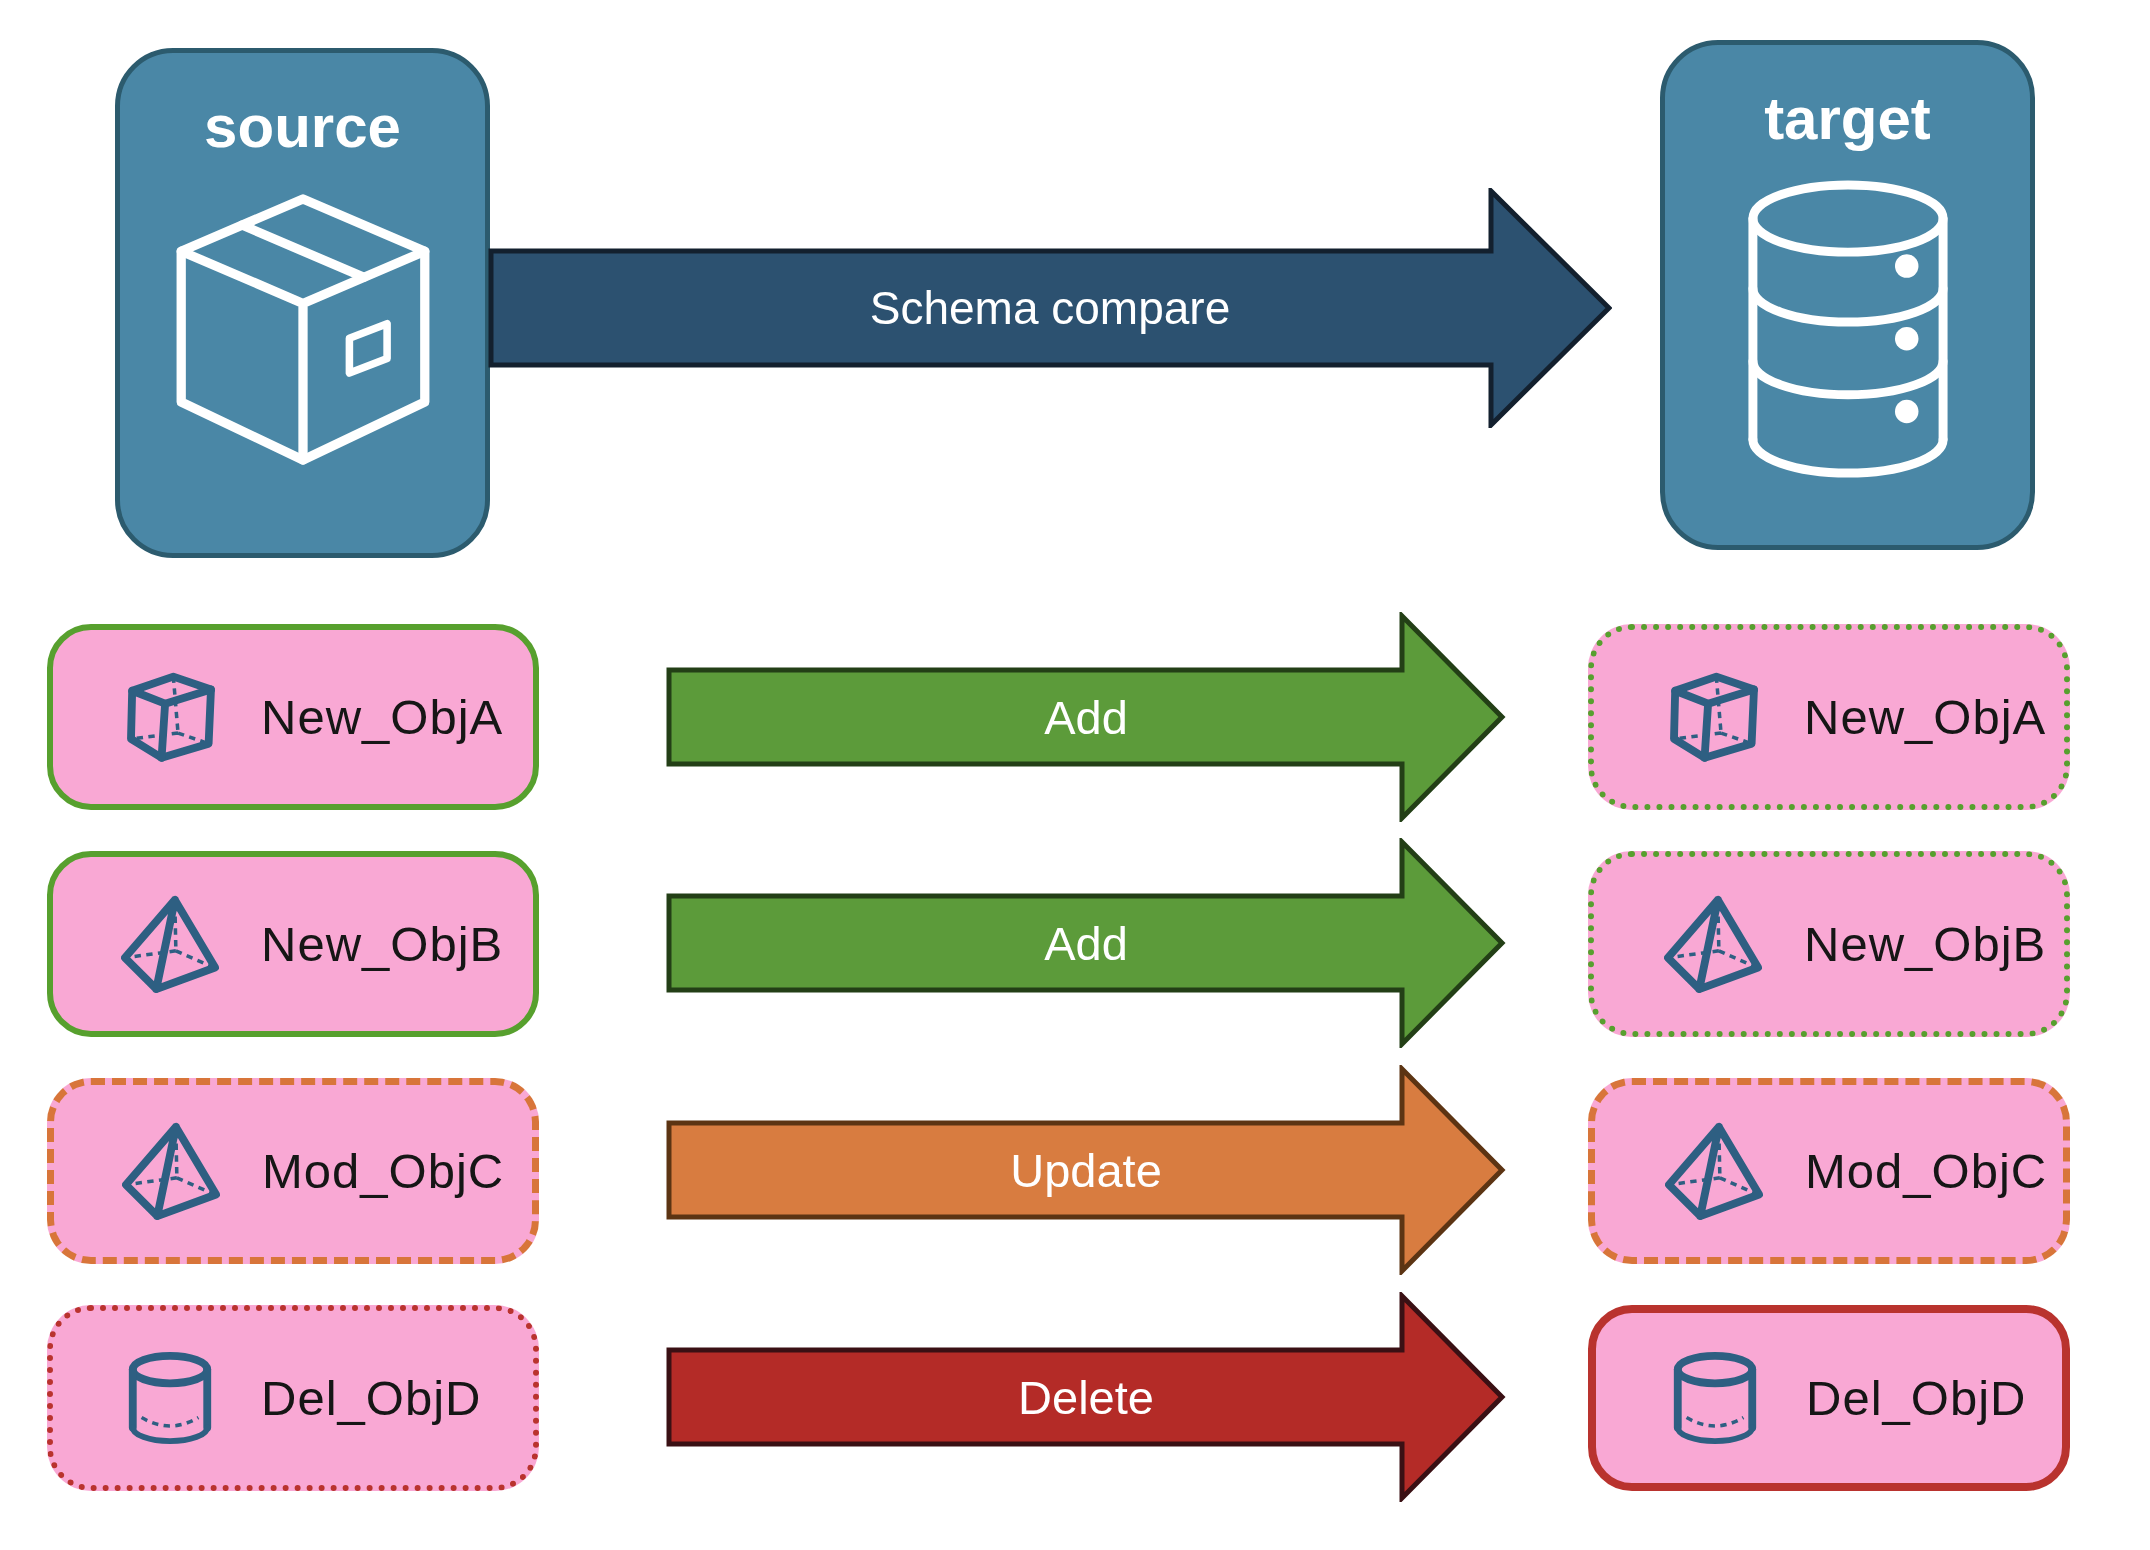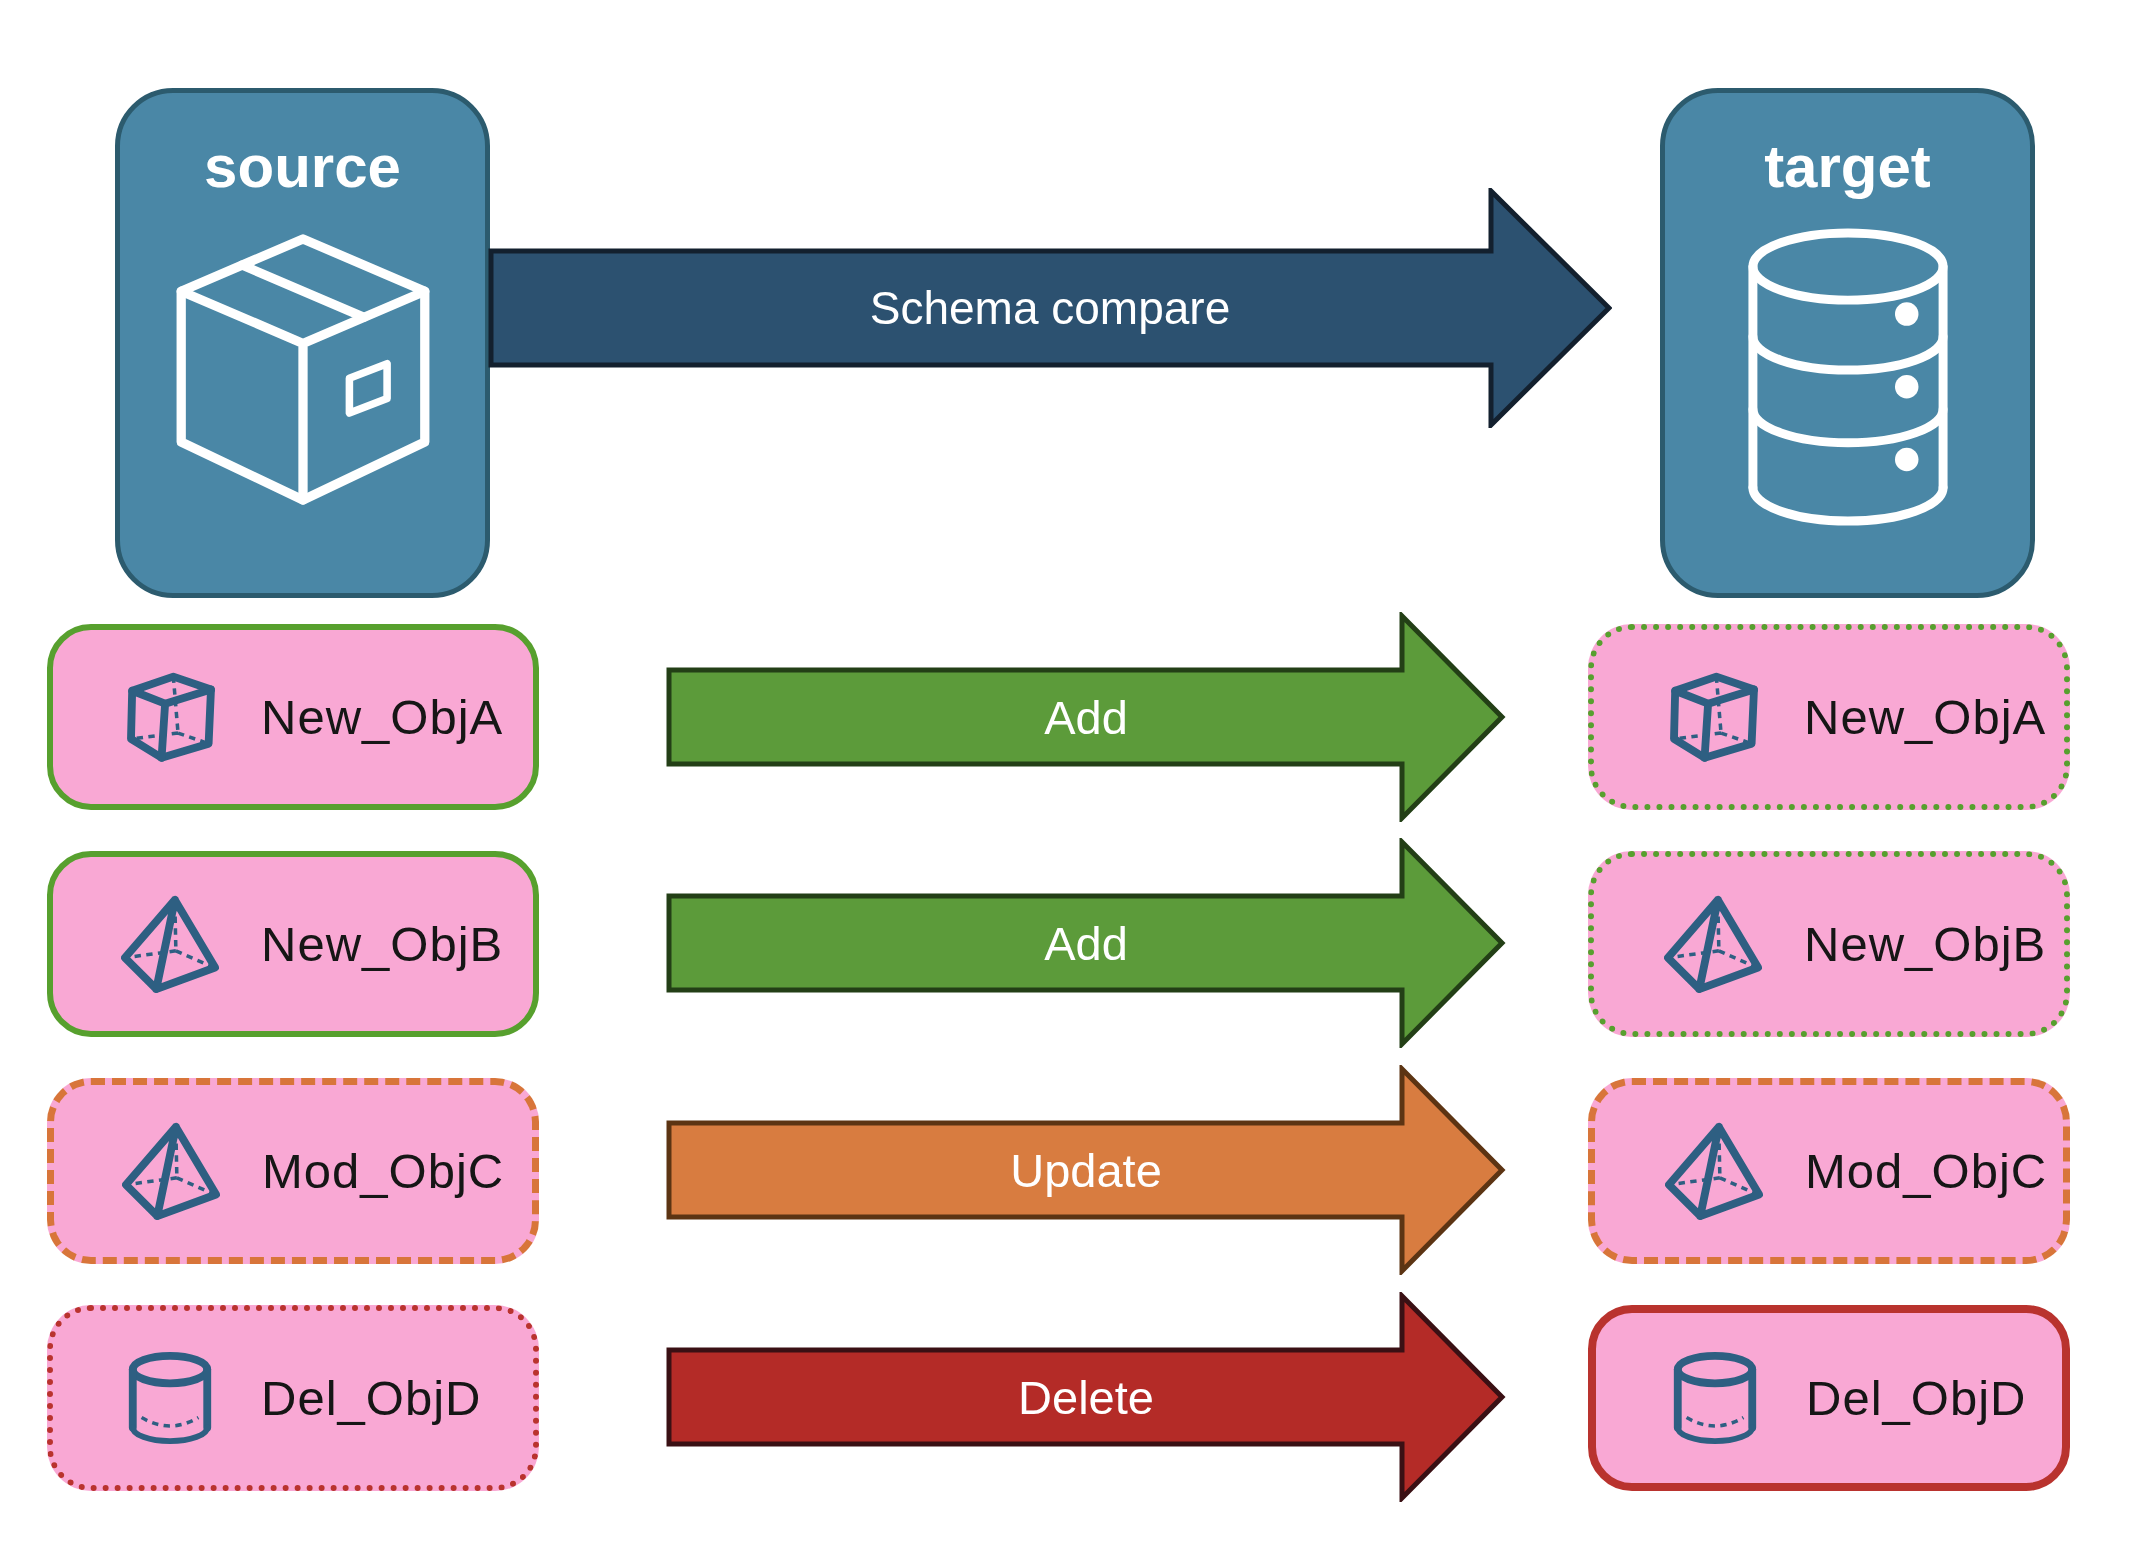--- a/index.html
+++ b/index.html
@@ -5,24 +5,24 @@
   html,body { margin:0; padding:0; background:#ffffff; }
   .canvas {
     position:relative; width:2150px; height:1550px; background:#ffffff;
     font-family:"Liberation Sans","DejaVu Sans",sans-serif; overflow:hidden;
   }
 
   
   .bigbox {
     position:absolute; width:375px; height:510px; box-sizing:border-box;
     background:var(--panel_fill); border:5px solid var(--panel_border);
-    border-radius:58px; display:flex; flex-direction:column; align-items:center;margin-top:40px;
+    border-radius:58px; display:flex; flex-direction:column; align-items:center;
   }
   .bigbox.src { left:115px; top:48px; }
-  .bigbox.tgt { left:1660px; top:48px; }
+  .bigbox.tgt { left:1660px; top:40px; }
   .bigbox .title {
     margin-top:44px; color:#ffffff; font-size:60px; font-weight:bold; line-height:1;
   }
   .big-icon { margin-top:22px; width:290px; height:330px; }
   .big-icon svg { width:100%; height:100%; }
 
   
   .compare-arrow { position:absolute; left:488px; top:188px; width:1124px; height:240px; }
   .action-arrow  { position:absolute; left:666px; width:840px; height:210px; }
   .poly-compare { fill:var(--compare_fill); stroke:var(--compare_border); stroke-width:5; }

